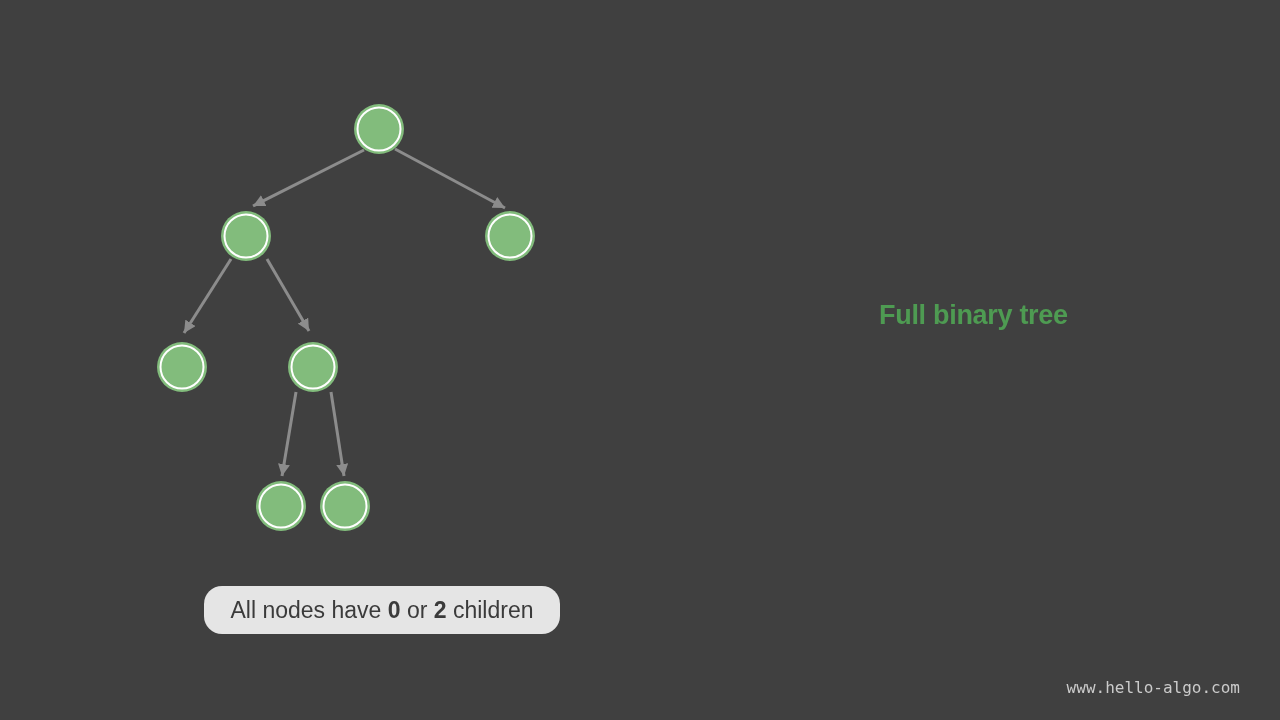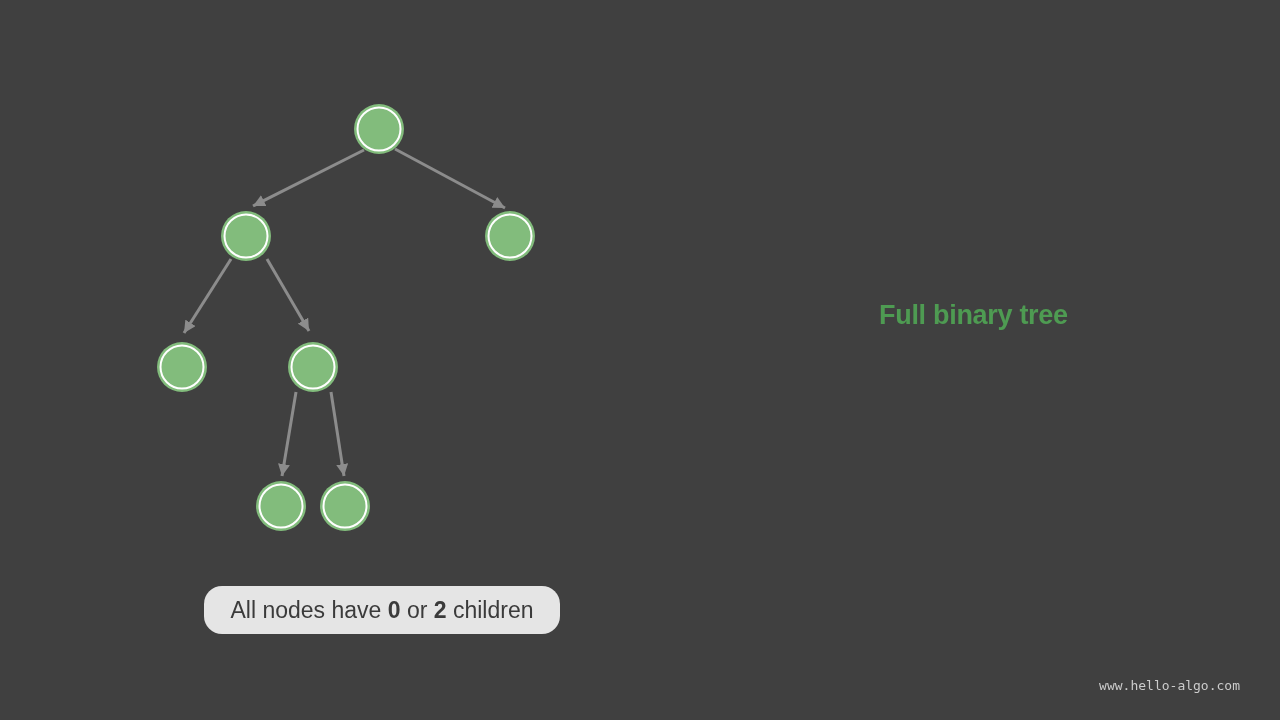--- a/index.html
+++ b/index.html
@@ -39,21 +39,21 @@
     font-size: 23px;
     white-space: nowrap;
   }
   .caption-pill span { white-space: pre; }
   .caption-pill .b { font-weight: 700; }
   .watermark {
     position: absolute;
     right: 40px;
     top: 678px;
     font-family: "DejaVu Sans Mono", monospace;
-    font-size: 13px;
+    font-size: 16px;
     letter-spacing: 0px;
     white-space: nowrap;
   }
 </style>
 </head>
 <body>
 
 <div class="canvas" style="background: #404040;">
 
   <svg class="tree-svg" viewBox="0 0 1280 720" xmlns="http://www.w3.org/2000/svg">

